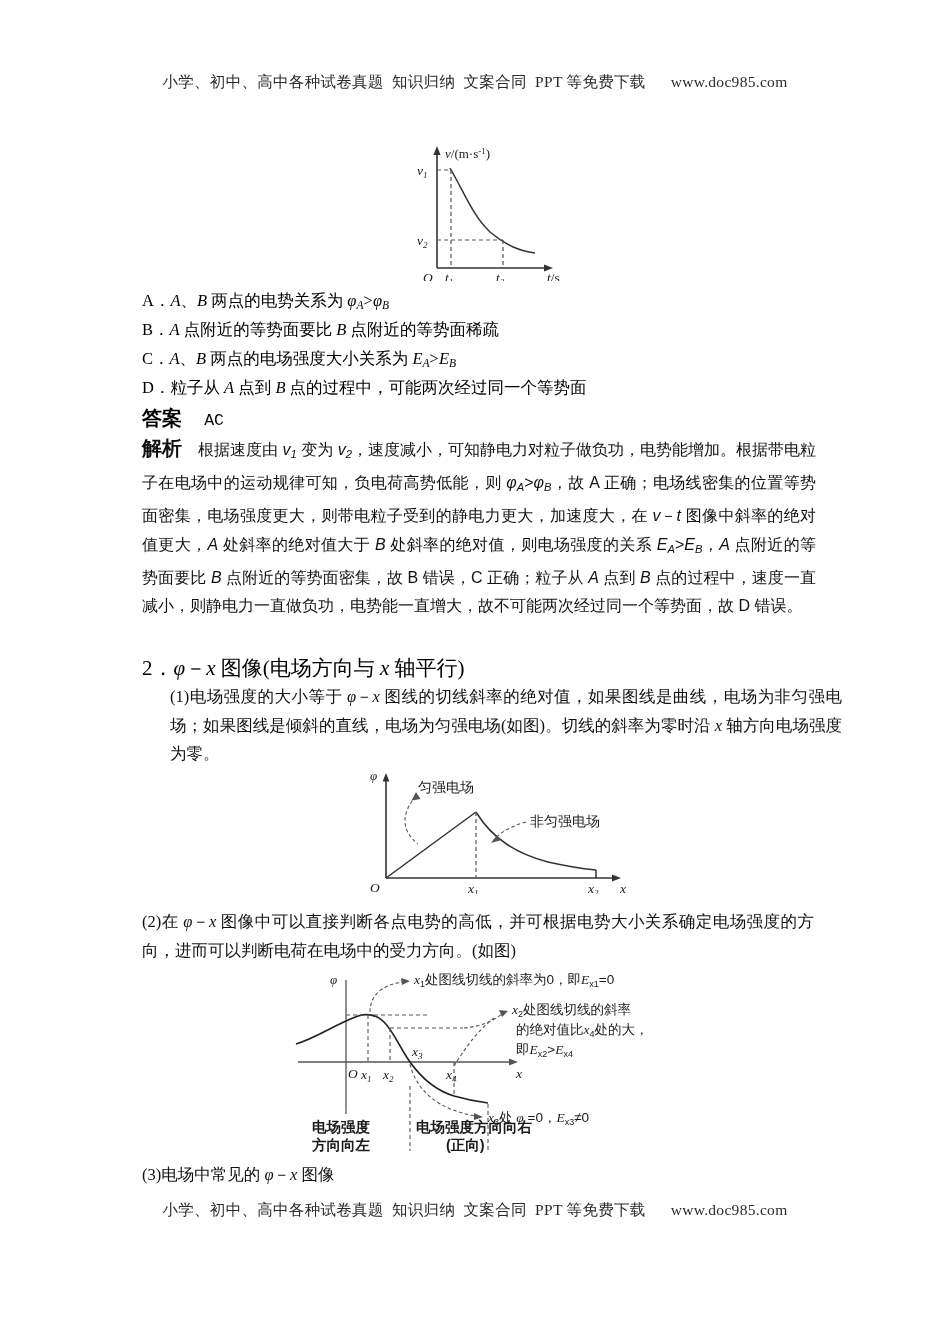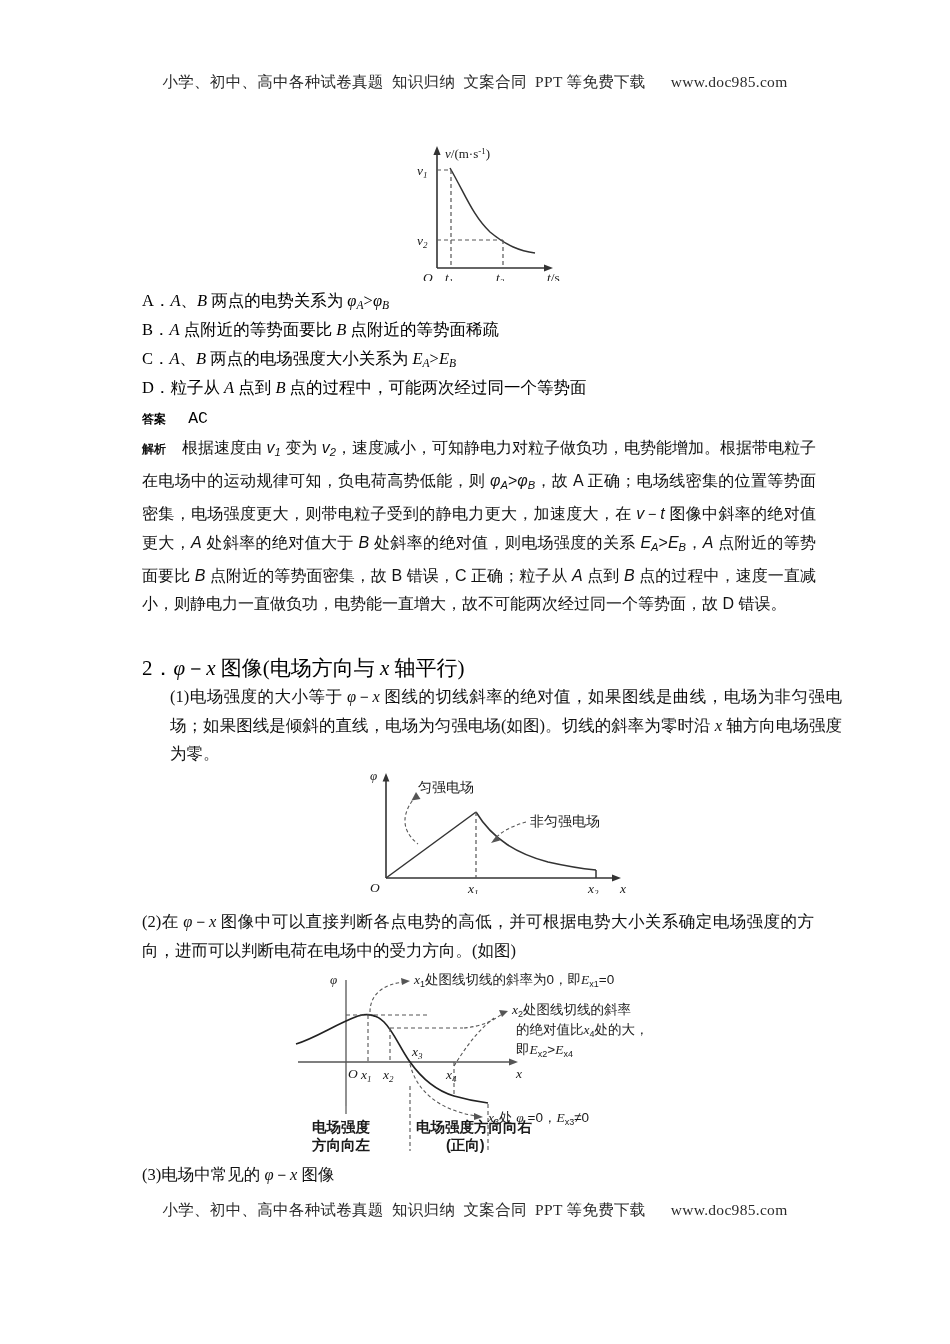--- a/index.html
+++ b/index.html
@@ -48,21 +48,21 @@
     position: absolute;
     left: 142px;
     width: 672px;
     font-size: 16.5px;
     line-height: 28.6px;
     white-space: nowrap;
   }
   .hdr-label {
     font-family: "Liberation Sans", "DejaVu Sans", sans-serif;
     font-weight: bold;
-    font-size: 12px;
+    font-size: 20px;
   }
   .sol-body {
     font-family: "Liberation Sans", "DejaVu Sans", sans-serif;
     font-size: 16px;
     line-height: 28.8px;
     color: #111;
     text-align: justify;
   }
   i, .it { font-style: italic; }
   .sub {

